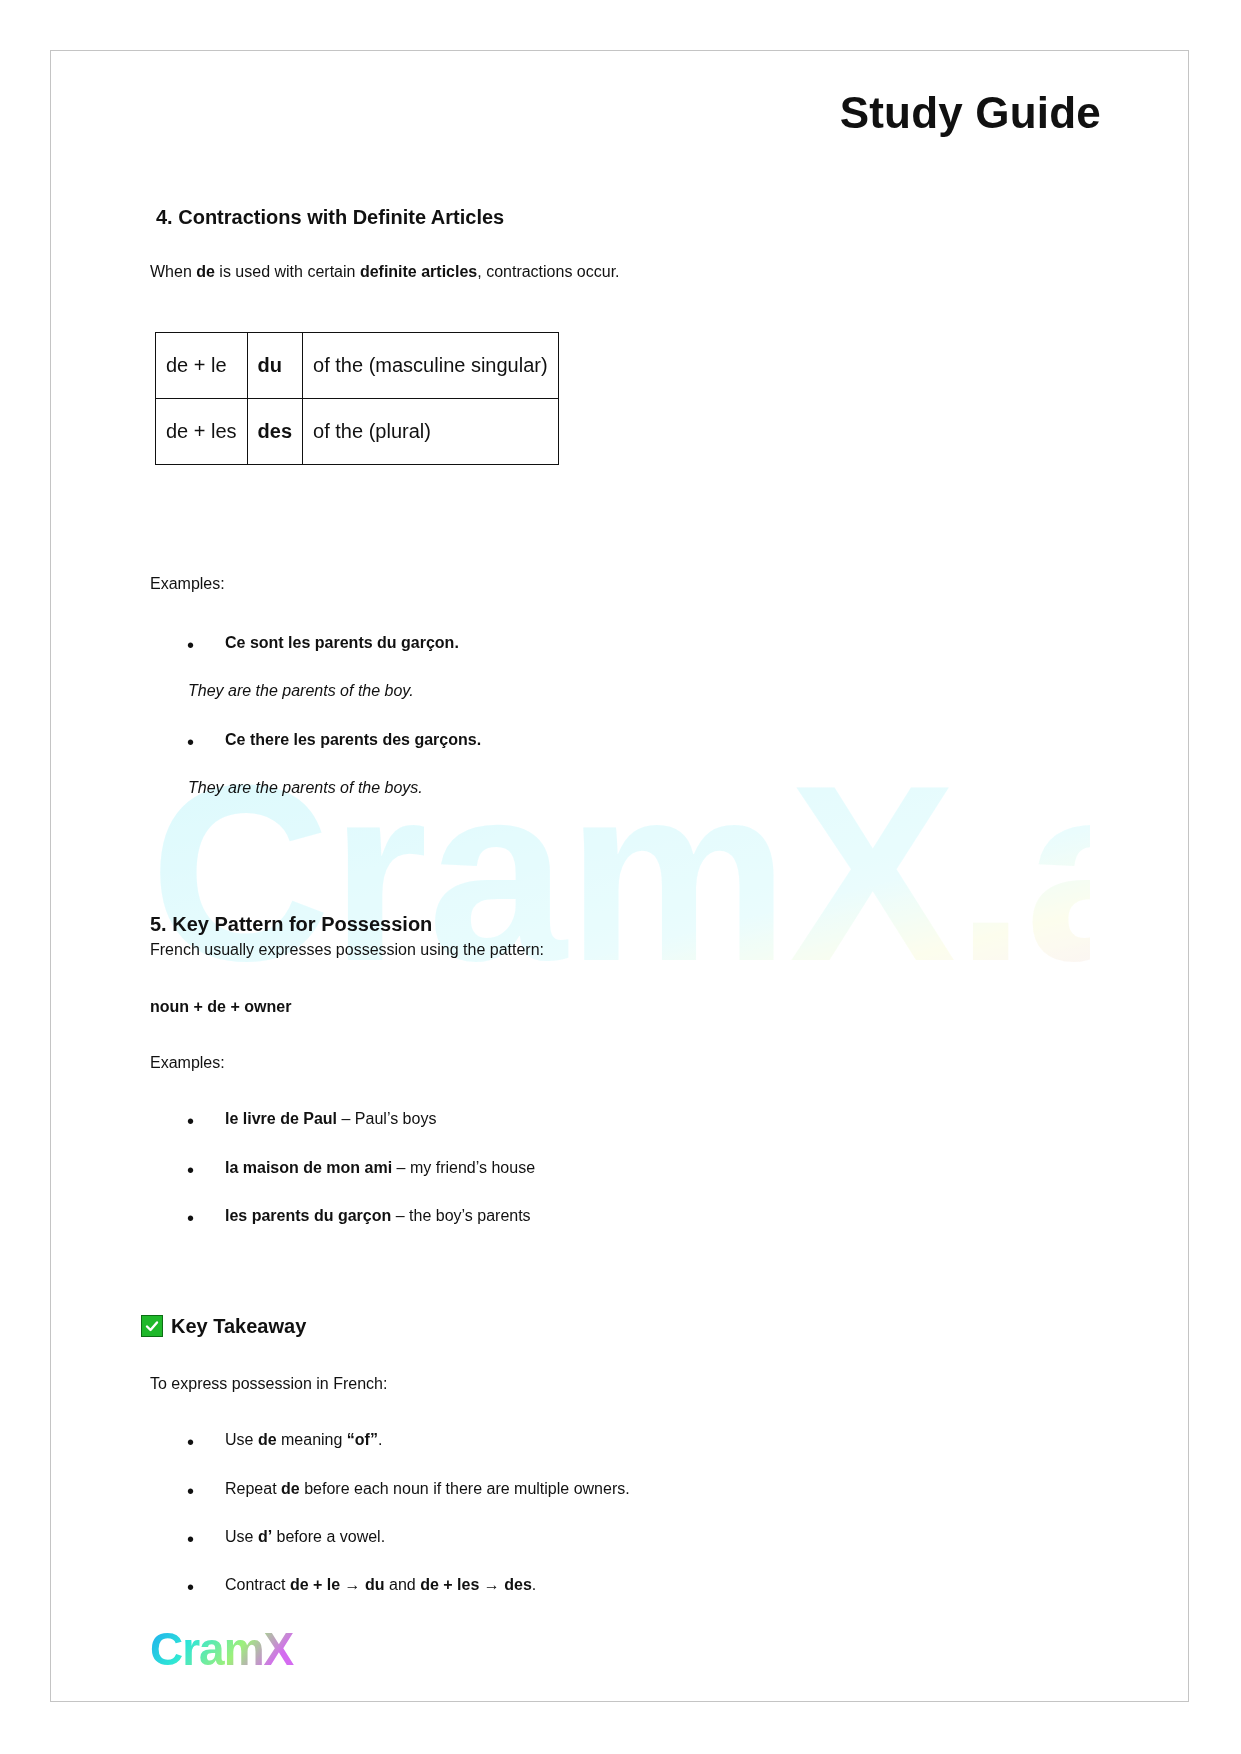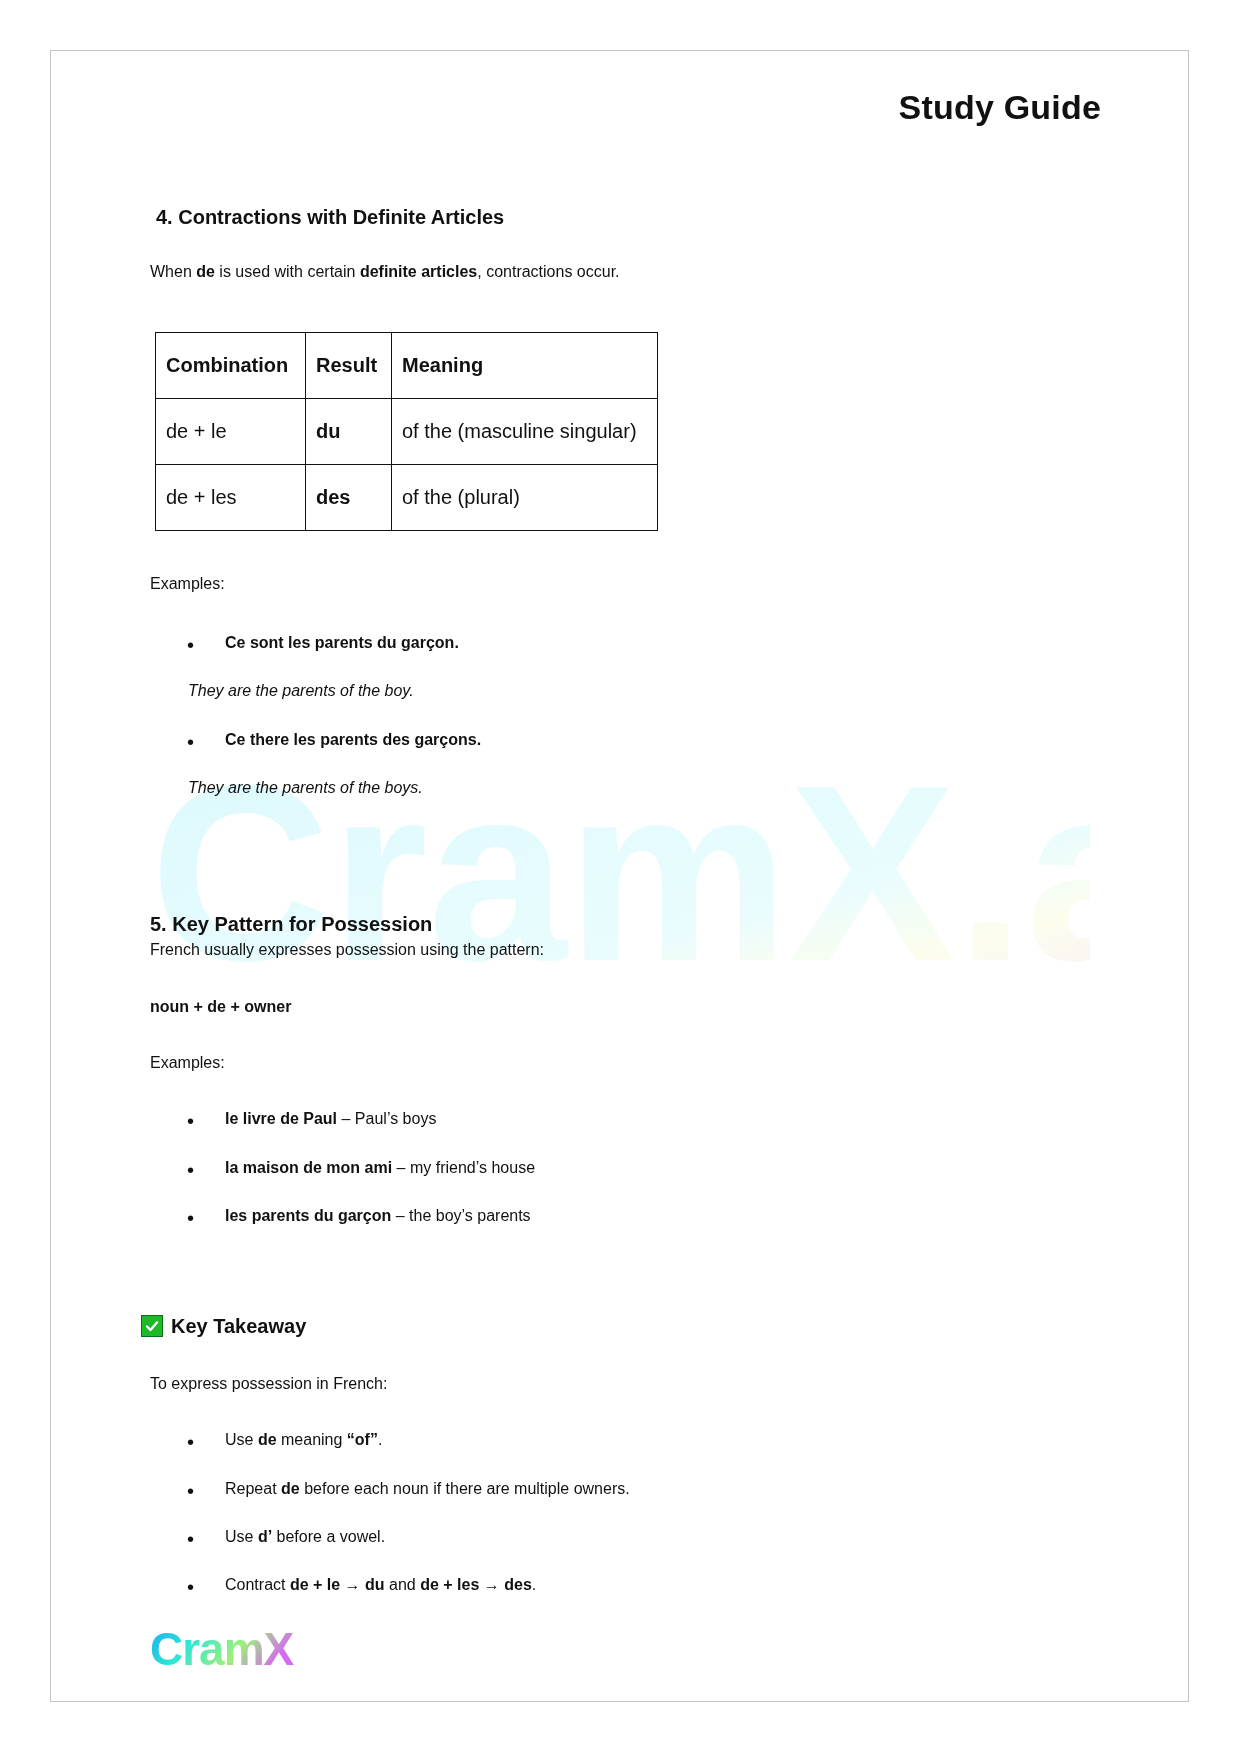--- a/index.html
+++ b/index.html
@@ -1,21 +1,21 @@
 <!DOCTYPE html>
 <html><head>
 <meta charset="utf-8">
 <style>
   html, body { margin:0; padding:0; background:#ffffff; }
   body { width:1241px; height:1754px; position:relative; overflow:hidden;
          font-family:"Liberation Sans", sans-serif; color:#111; }
   .page { position:absolute; left:50px; top:50px; width:1139px; height:1652px;
           border:1.5px solid #c4c4c4; box-sizing:border-box; background:#fff; }
   .abs { position:absolute; white-space:nowrap; }
-  .title { right:140px; top:88px; font-size:34px; font-weight:bold; letter-spacing:0.2px; }
+  .title { right:140px; top:88px; font-size:44px; font-weight:bold; letter-spacing:0.2px; }
   .h { font-size:20px; font-weight:bold; }
   .p { font-size:16px; }
   .b { font-weight:bold; }
   .i { font-style:italic; }
   table.tbl { position:absolute; left:155px; top:332px; border-collapse:collapse; font-size:20px; }
   table.tbl td, table.tbl th { border:1.5px solid #111; padding:0 10px; height:65px; text-align:left; vertical-align:middle; }
   table.tbl th { font-weight:bold; }
   .col1 { width:129px; } .col2 { width:65px; } .col3 { width:245px; }
   .bullet { position:absolute; font-size:20px; }
   .watermark { position:absolute; left:150px; top:760px; width:940px; height:235px; pointer-events:none; opacity:0.55; }
@@ -42,25 +42,20 @@
 
 <div class="abs title">Study Guide</div>
 
 <div class="abs h" style="left:156px; top:206px;">4. Contractions with Definite Articles</div>
 <div class="abs p" style="left:150px; top:263px;">
   <span>When </span><span class="b">de</span><span> is used with certain </span><span class="b">definite articles</span><span>, contractions occur.</span>
 </div>
 
 <table class="tbl">
   <tbody>
-      <tr>
-    <th class="col1">Combination</th>
-    <th class="col2">Result</th>
-    <th class="col3">Meaning</th>
-  </tr>
   <tr>
     <td>de + le</td>
     <td class="b">du</td>
     <td>of the (masculine singular)</td>
   </tr>
   <tr>
     <td>de + les</td>
     <td class="b">des</td>
     <td>of the (plural)</td>
   </tr>

